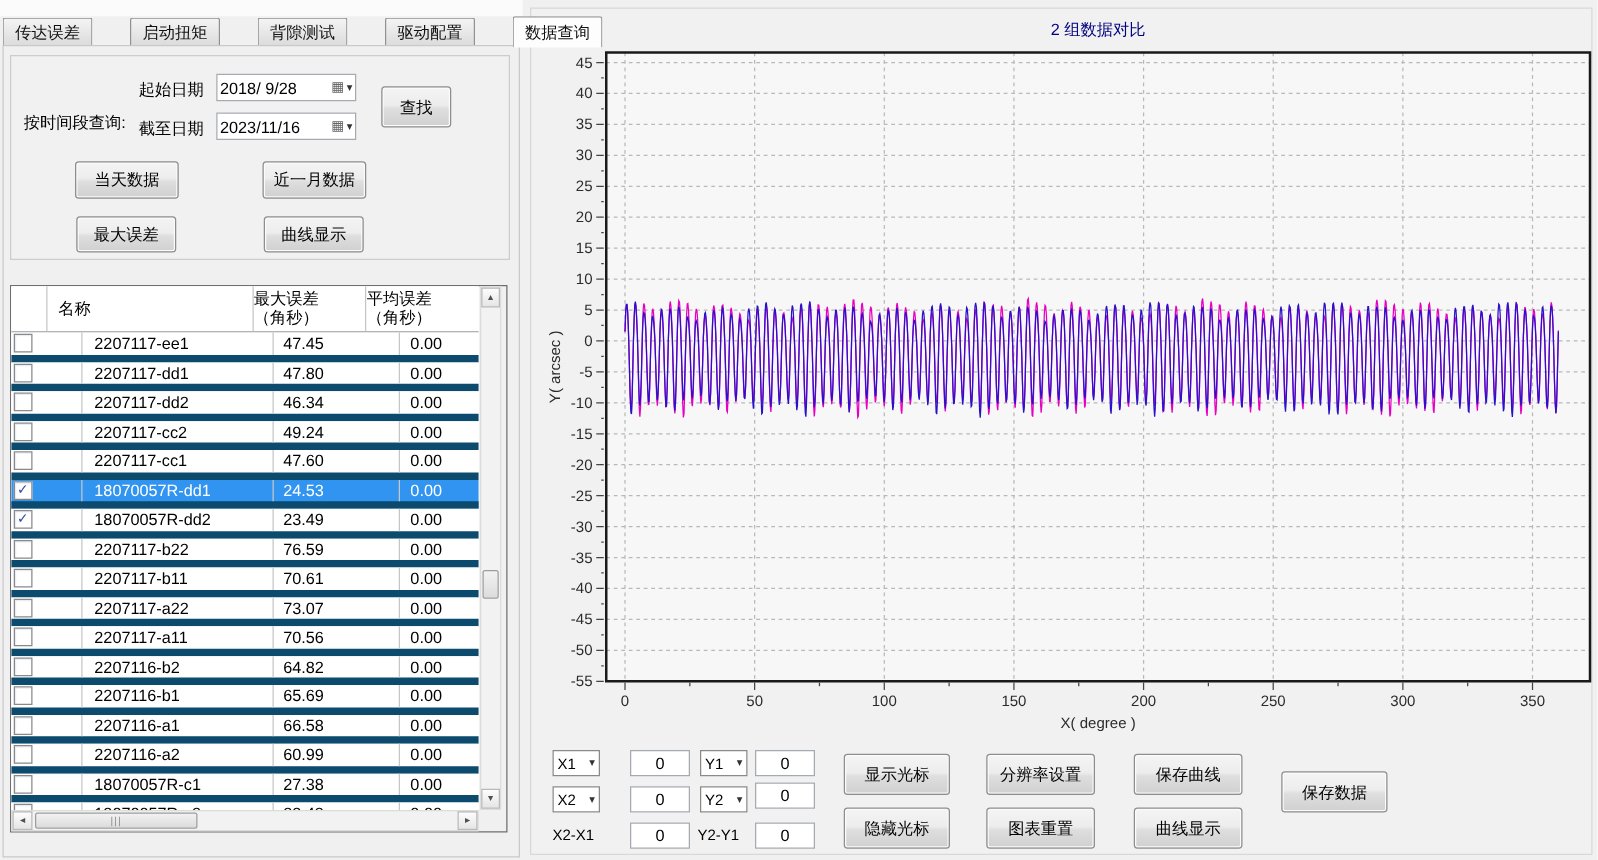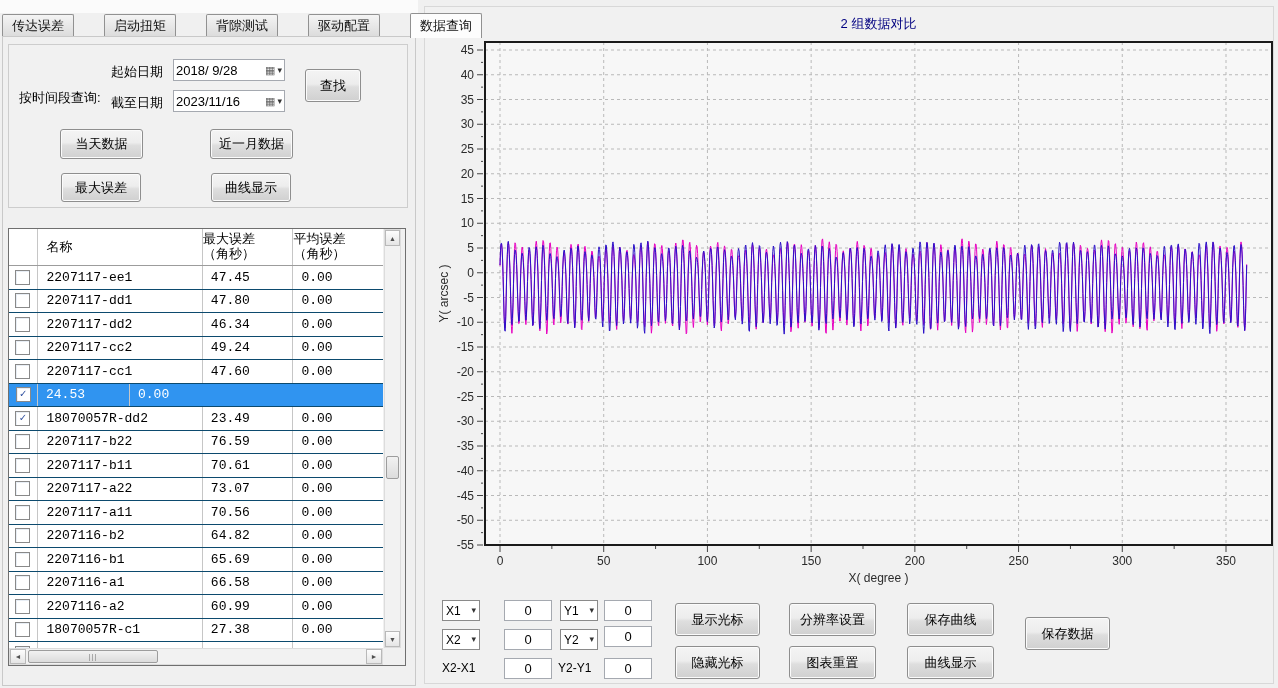--- a/index.html
+++ b/index.html
@@ -29,22 +29,22 @@
   .combo{background:#fff;border:1px solid #8a8a8a;display:flex;align-items:center;
          justify-content:space-between;padding:0 3px;font-size:12px;box-sizing:border-box;}
   .caret{font-size:9px;color:#333;line-height:1;}
   .cal-ic{font-size:11px;color:#666;line-height:1;margin-right:2px;}
   .lbl{font-size:13px;color:#000;}
   
   .tbl-box{left:8px;top:228px;width:398px;height:438px;border:1px solid #6f6f6f;background:#f0f0f0;box-sizing:border-box;}
   .tbl-view{position:absolute;left:0;top:0;width:374px;height:419px;overflow:hidden;background:#fff;}
   .thead{display:flex;height:36px;background:#fff;border-bottom:1px solid #9c9c9c;
          font-size:13px;align-items:center;}
-  .trow{display:flex;height:23.5px;background:#fff;border-bottom:1px solid #0c4a6e;
-        font-family:Liberation Mono, monospace;font-size:13px;align-items:center;box-sizing:border-box;}
+  .trow{display:flex;height:23.5px;background:#fff;border-bottom:6px solid #0c4a6e;
+        font-family:Liberation Sans, sans-serif;font-size:13px;align-items:center;box-sizing:border-box;gap:38px;}
   .trow.selected{background:#3094f0;color:#fff;}
   .c{height:100%;display:flex;align-items:center;box-sizing:border-box;overflow:hidden;white-space:nowrap;}
   .c.cb{width:28px;justify-content:center;}
   .c.name{width:168px;border-left:1px solid #c6c6c6;padding-left:9px;}
   .c.num{width:92px;border-left:1px solid #c6c6c6;padding-left:8px;}
   .hc{font-family:"Liberation Sans",sans-serif;}
   .hc.two{flex-direction:column;justify-content:center;align-items:flex-start;line-height:1.15;padding-left:0;}
   .chk{width:13px;height:13px;background:#fff;border:1px solid #898989;box-shadow:inset 1px 1px 0 #e8eef5;
        display:flex;align-items:center;justify-content:center;font-size:11px;color:#2d4e9e;line-height:1;}
   
@@ -157,20 +157,21 @@
             </div>
     <div class="c name">2207117-cc1</div>
     <div class="c num">47.60</div>
     <div class="c num" style="width:92px;">0.00</div>
   </div>
 
   <div class="trow selected">
     <div class="c cb">
               <span class="chk">✓</span>
             </div>
+    <div class="c name">18070057R-dd1</div>
     <div class="c num">24.53</div>
     <div class="c num" style="width:92px;">0.00</div>
   </div>
 
   <div class="trow">
     <div class="c cb">
               <span class="chk">✓</span>
             </div>
     <div class="c name">18070057R-dd2</div>
     <div class="c num">23.49</div>

